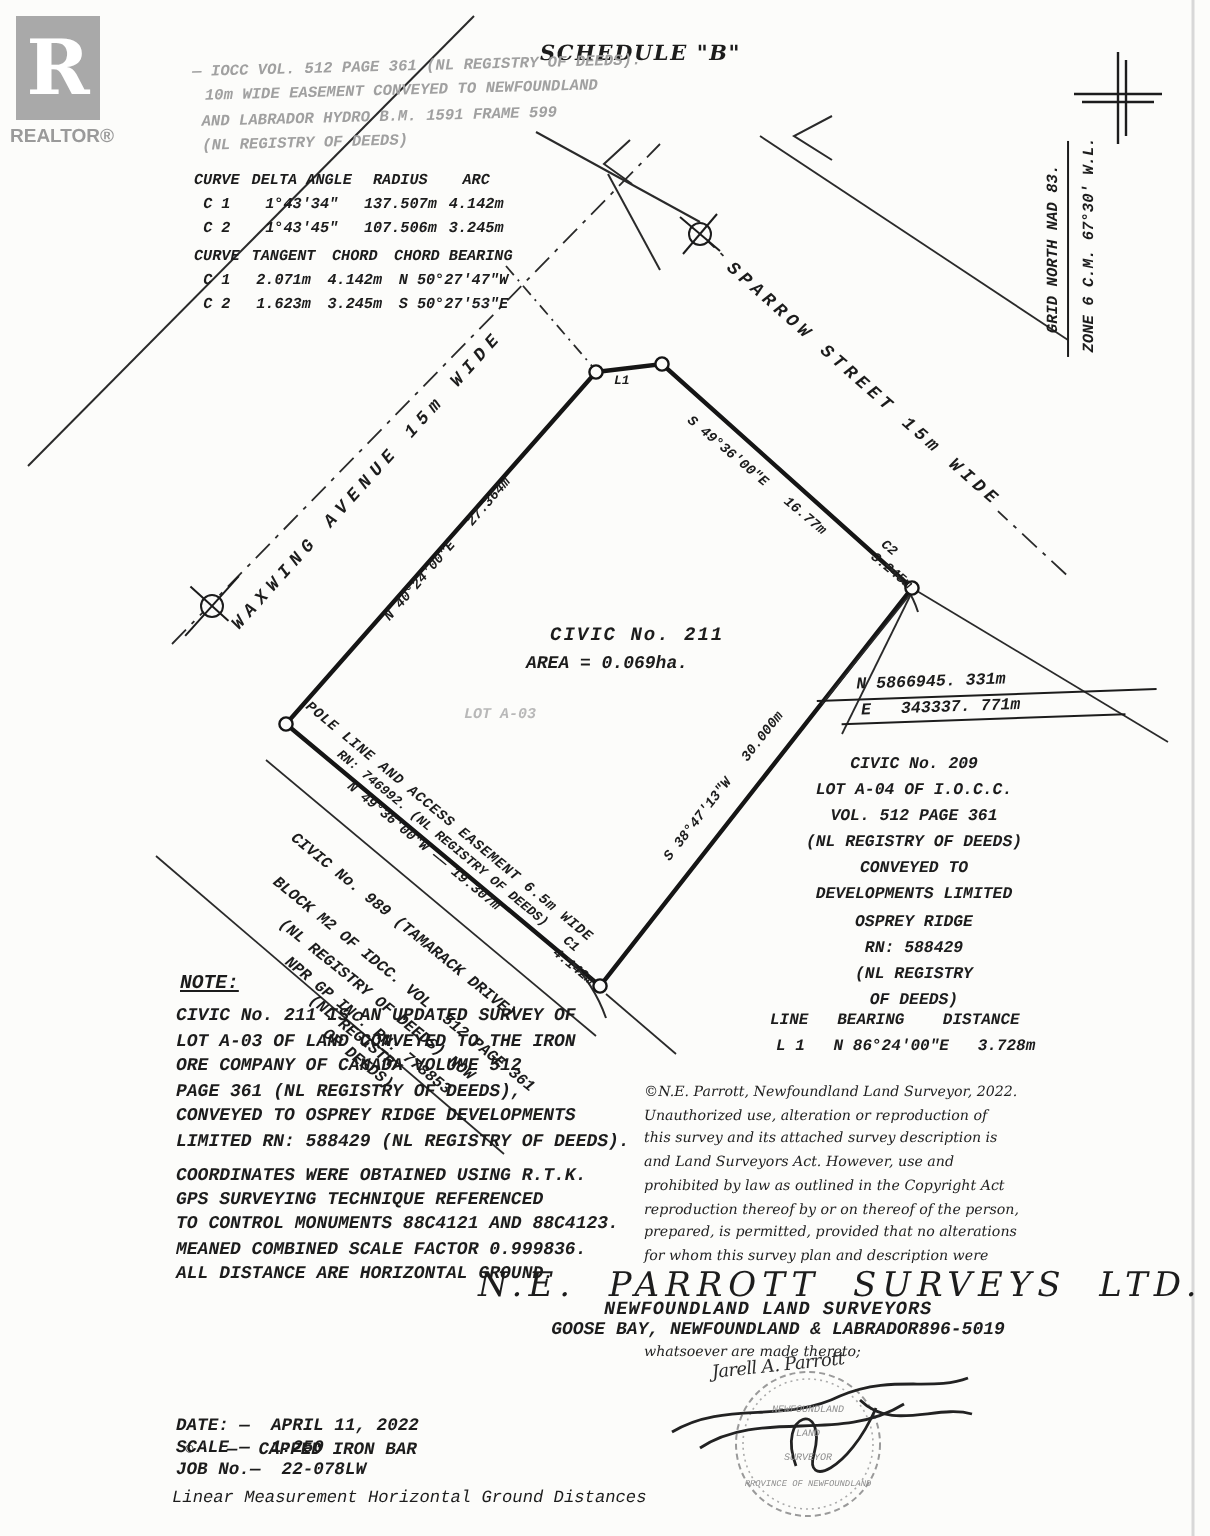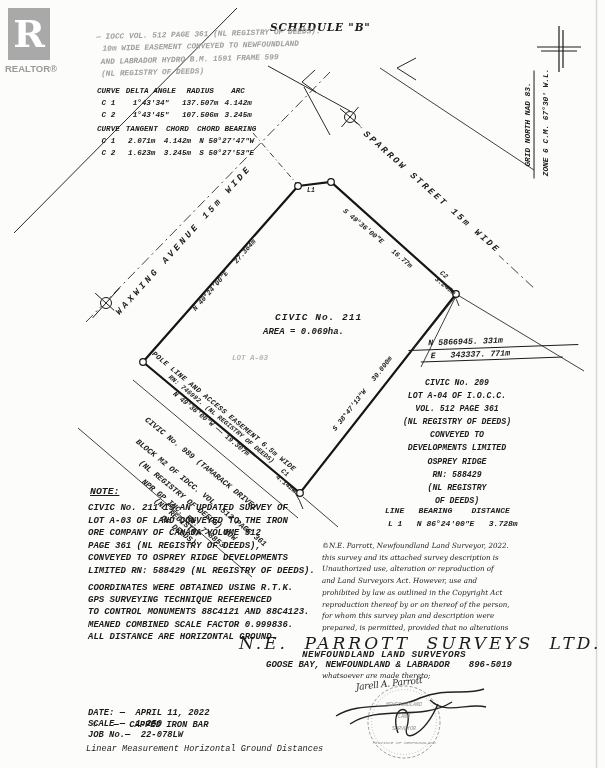--- a/index.html
+++ b/index.html
@@ -212,33 +212,33 @@
   <div style="position:absolute;left:88px;top:582px;z-index:2;">
     <div class="lbl" style="position:static;font-size:9px;line-height:12.2px;">COORDINATES WERE OBTAINED USING R.T.K.</div>
     <div class="lbl" style="position:static;font-size:9px;line-height:12.2px;">GPS SURVEYING TECHNIQUE REFERENCED</div>
     <div class="lbl" style="position:static;font-size:9px;line-height:12.2px;">TO CONTROL MONUMENTS 88C4121 AND 88C4123.</div>
     <div class="lbl" style="position:static;font-size:9px;line-height:12.2px;">MEANED COMBINED SCALE FACTOR 0.999836.</div>
     <div class="lbl" style="position:static;font-size:9px;line-height:12.2px;">ALL DISTANCE ARE HORIZONTAL GROUND.</div>
   </div>
 
   <div style="position:absolute;left:322px;top:540px;width:214px;z-index:2;">
     <div class="serif" style="font-size:7.1px;line-height:11.7px;font-style:italic;color:#222;">©N.E. Parrott, Newfoundland Land Surveyor, 2022.</div>
+    <div class="serif" style="font-size:7.1px;line-height:11.7px;font-style:italic;color:#222;">Unauthorized use, alteration or reproduction of</div>
     <div class="serif" style="font-size:7.1px;line-height:11.7px;font-style:italic;color:#222;">this survey and its attached survey description is</div>
-    <div class="serif" style="font-size:7.1px;line-height:11.7px;font-style:italic;color:#222;">Unauthorized use, alteration or reproduction of</div>
     <div class="serif" style="font-size:7.1px;line-height:11.7px;font-style:italic;color:#222;">and Land Surveyors Act.  However, use and</div>
     <div class="serif" style="font-size:7.1px;line-height:11.7px;font-style:italic;color:#222;">prohibited by law as outlined in the Copyright Act</div>
     <div class="serif" style="font-size:7.1px;line-height:11.7px;font-style:italic;color:#222;">reproduction thereof by or on thereof of the person,</div>
+    <div class="serif" style="font-size:7.1px;line-height:11.7px;font-style:italic;color:#222;">prepared, is permitted, provided that no alterations</div>
     <div class="serif" style="font-size:7.1px;line-height:11.7px;font-style:italic;color:#222;">for whom this survey plan and description were</div>
-    <div class="serif" style="font-size:7.1px;line-height:11.7px;font-style:italic;color:#222;">prepared, is permitted, provided that no alterations</div>
     <div class="serif" style="font-size:7.1px;line-height:11.7px;font-style:italic;color:#222;margin-top:36px;">whatsoever are made thereto;</div>
   </div>
 
   <div class="lbl serif" style="left:239px;top:634px;font-size:17px;font-weight:normal;letter-spacing:3px;word-spacing:8px;">N.E. PARROTT SURVEYS LTD.</div>
   <div class="lbl" style="left:302px;top:650px;font-size:9.3px;letter-spacing:0.5px;">NEWFOUNDLAND LAND SURVEYORS</div>
-  <div style="position:absolute;left:266px;top:660px;width:246px;z-index:2;display:flex;justify-content:space-between;">
+  <div style="position:absolute;left:266px;top:660px;width:246px;z-index:2;display:flex;justify-content:center;">
     <span class="lbl" style="position:static;font-size:9px;">GOOSE BAY, NEWFOUNDLAND &amp; LABRADOR</span>
     <span class="lbl" style="position:static;font-size:9px;">896-5019</span>
   </div>
 
   <div style="position:absolute;left:92px;top:696px;z-index:2;display:flex;gap:16px;align-items:baseline;">
     <span class="lbl" style="position:static;font-size:9px;font-style:normal;">○</span>
     <span class="lbl" style="position:static;font-size:8.8px;margin-top:24px;">—  CAPPED IRON BAR</span>
   </div>
   <div class="lbl" style="left:88px;top:708px;font-size:8.8px;">DATE: —  APRIL 11, 2022</div>
   <div class="lbl" style="left:88px;top:719px;font-size:8.8px;">SCALE —  1:250</div>

